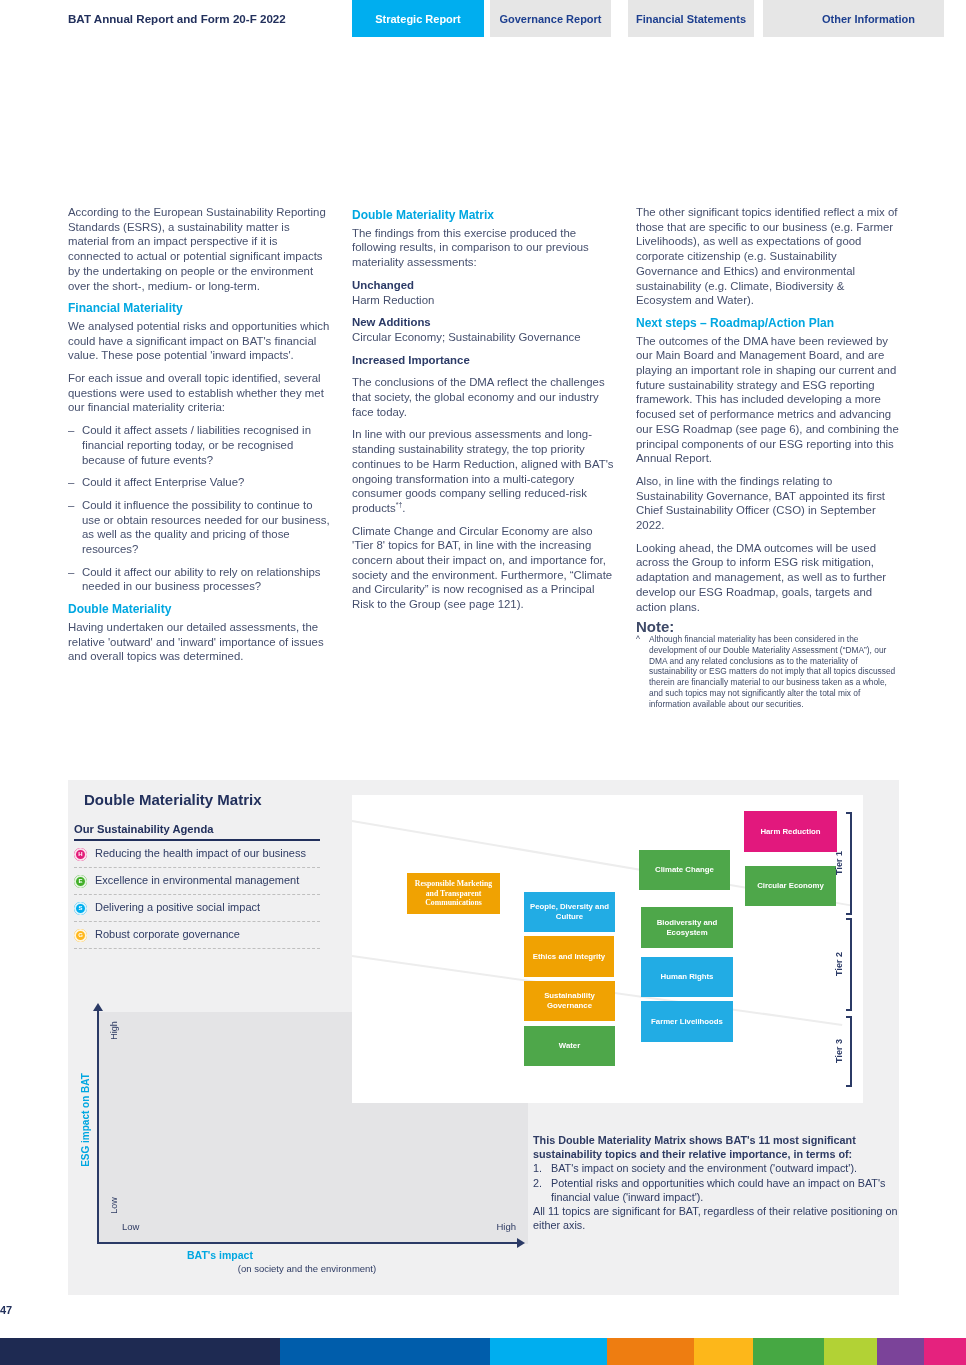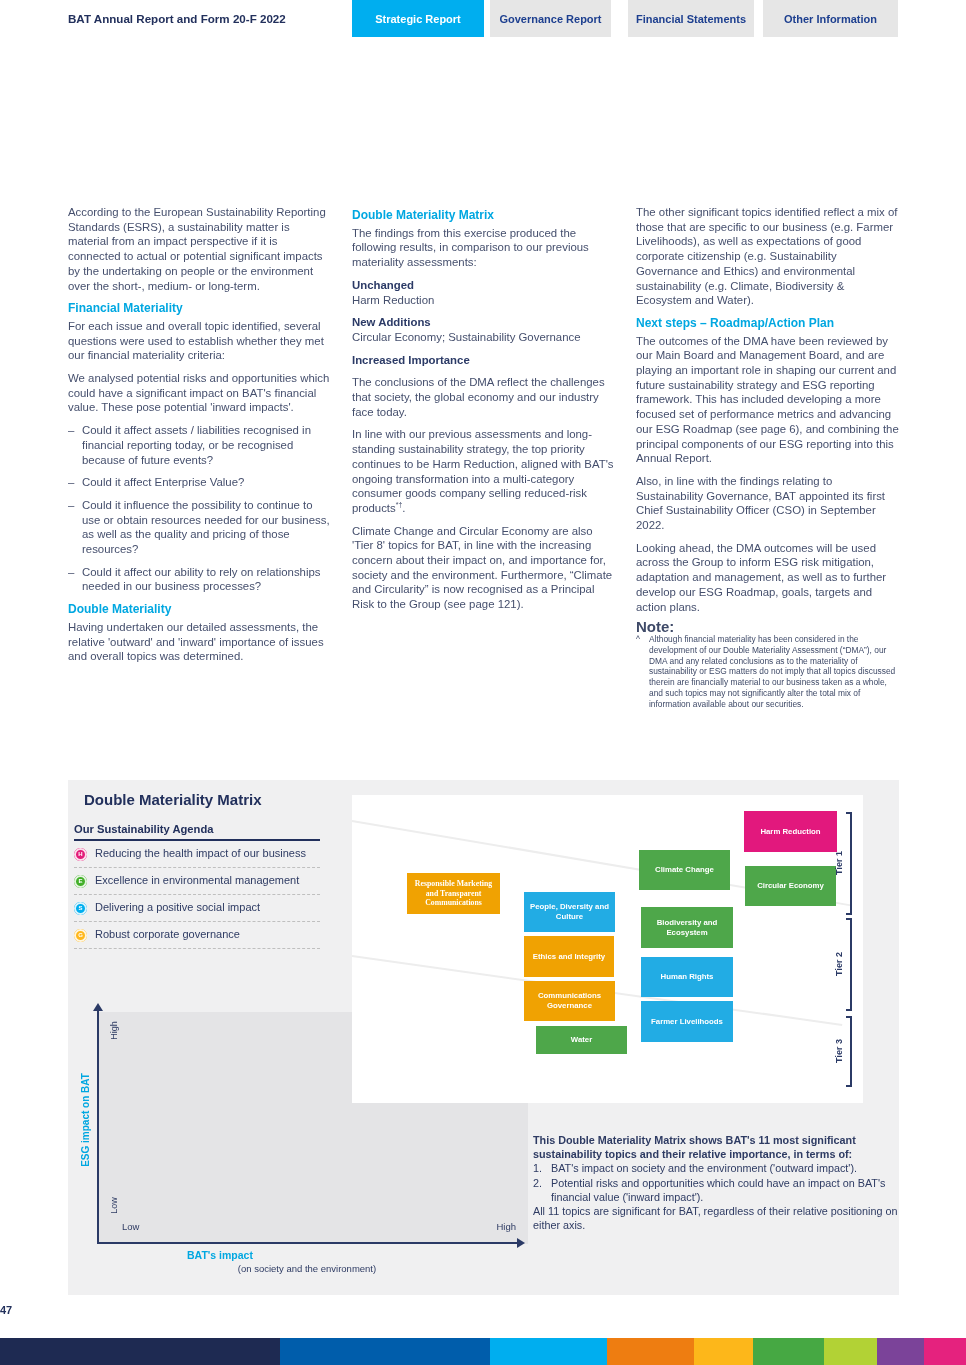--- a/index.html
+++ b/index.html
@@ -6,21 +6,21 @@
   .page{position:relative;width:966px;height:1365px;background:#fff;
         font-family:"Liberation Sans",sans-serif;overflow:hidden;}
 
   
   .hdr-title{position:absolute;left:68px;top:0;height:37px;display:flex;align-items:center;
              font-size:11.6px;font-weight:bold;color:#22305c;}
   .tab{position:absolute;top:0;height:37px;display:flex;align-items:center;justify-content:center;
        font-size:11px;font-weight:bold;color:#1d3f8f;background:#e6e6e6;cursor:pointer;}
   .tab.active{background:#00aeef;color:#ffffff;}
   .tab1{left:352px;width:132px;} .tab2{left:490px;width:121px;}
-  .tab3{left:628px;width:126px;} .tab4{left:763px;width:135px;}
+  .tab3{left:628px;width:126px;} .tab4{left:763px;width:151px;padding-left:30px;}
 
   
   .col{position:absolute;top:205px;width:263px;font-size:11.4px;line-height:14.7px;color:#454f6d;}
   .col1{left:68px;} .col2{left:352px;} .col3{left:636px;}
   .col p{margin:0 0 8px 0;}
   .h-cyan{color:#00a7e1;font-weight:bold;font-size:12px;margin:3px 0 3px 0;}
   .sub{font-weight:bold;color:#2b3a66;margin:3px 0 0 0;}
   .grp{margin:0 0 8px 0;}
   .bullet{display:flex;margin:0 0 8px 0;}
   .bullet .dash{flex:none;width:14px;}
@@ -76,21 +76,21 @@
   .b0{left:392px;top:16px;width:93px;height:41px;}
   .b1{left:287px;top:55px;width:91px;height:40px;}
   .b2{left:393px;top:71px;width:91px;height:40px;}
   .b3{left:55px; top:78px;width:93px;height:41px;font-family:Liberation Serif, serif;}
   .b4{left:172px;top:97px;width:91px;height:40px;}
   .b5{left:289px;top:112px;width:92px;height:41px;}
   .b6{left:172px;top:141px;width:90px;height:41px;}
   .b7{left:289px;top:162px;width:92px;height:40px;}
   .b8{left:172px;top:186px;width:91px;height:40px;}
   .b9{left:289px;top:206px;width:92px;height:41px;}
-  .b10{left:184px;top:231px;width:91px;height:28px;}
+  .b10{left:172px;top:231px;width:91px;height:40px;}
   .bracket{position:absolute;left:494px;width:6px;box-sizing:border-box;
            border-right:2px solid #2b3a66;border-top:2px solid #2b3a66;border-bottom:2px solid #2b3a66;}
   .br1{top:17px;height:103px;} .br2{top:123px;height:93px;} .br3{top:221px;height:71px;}
   .tier{width:60px;height:12px;font-size:9px;font-weight:bold;color:#2b3a66;}
   .t1{left:458px;top:62px;} .t2{left:458px;top:163px;} .t3{left:458px;top:250px;}
 
   
   .caption{position:absolute;left:465px;top:353px;width:372px;color:#2e3b63;font-size:10.8px;line-height:14.2px;}
   .caption .chead{font-weight:bold;}
   .citem{display:flex;}
@@ -109,22 +109,22 @@
 
   <div class="hdr-title">BAT Annual Report and Form 20-F 2022</div>
   <div class="tab tab1 active">Strategic Report</div>
   <div class="tab tab2">Governance Report</div>
   <div class="tab tab3">Financial Statements</div>
   <div class="tab tab4">Other Information</div>
 
   <div class="col col1">
     <p>According to the European Sustainability Reporting Standards (ESRS), a sustainability matter is material from an impact perspective if it is connected to actual or potential significant impacts by the undertaking on people or the environment over the short-, medium- or long-term.</p>
     <div class="h-cyan">Financial Materiality</div>
+    <p>We analysed potential risks and opportunities which could have a significant impact on BAT's financial value. These pose potential 'inward impacts'.</p>
     <p>For each issue and overall topic identified, several questions were used to establish whether they met our financial materiality criteria:</p>
-    <p>We analysed potential risks and opportunities which could have a significant impact on BAT's financial value. These pose potential 'inward impacts'.</p>
     <div class="bullet">
       <span class="dash">–</span>
       <span>Could it affect assets / liabilities recognised in financial reporting today, or be recognised because of future events?</span>
     </div>
     <div class="bullet">
       <span class="dash">–</span>
       <span>Could it affect Enterprise Value?</span>
     </div>
     <div class="bullet">
       <span class="dash">–</span>
@@ -221,21 +221,21 @@
       <div class="diag diag2"></div>
 
       <div class="box b0 p-health">Harm Reduction</div>
       <div class="box b1 p-env">Climate Change</div>
       <div class="box b2 p-env">Circular Economy</div>
       <div class="box b3 p-gov">Responsible Marketing and Transparent Communications</div>
       <div class="box b4 p-soc">People, Diversity and Culture</div>
       <div class="box b5 p-env">Biodiversity and Ecosystem</div>
       <div class="box b6 p-gov">Ethics and Integrity</div>
       <div class="box b7 p-soc">Human Rights</div>
-      <div class="box b8 p-gov">Communications Governance</div>
+      <div class="box b8 p-gov">Sustainability Governance</div>
       <div class="box b9 p-soc">Farmer Livelihoods</div>
       <div class="box b10 p-env">Water</div>
 
       <div class="bracket br1"></div>
       <div class="bracket br2"></div>
       <div class="bracket br3"></div>
       <div class="rot tier t1">Tier 1</div>
       <div class="rot tier t2">Tier 2</div>
       <div class="rot tier t3">Tier 3</div>
     </div>

